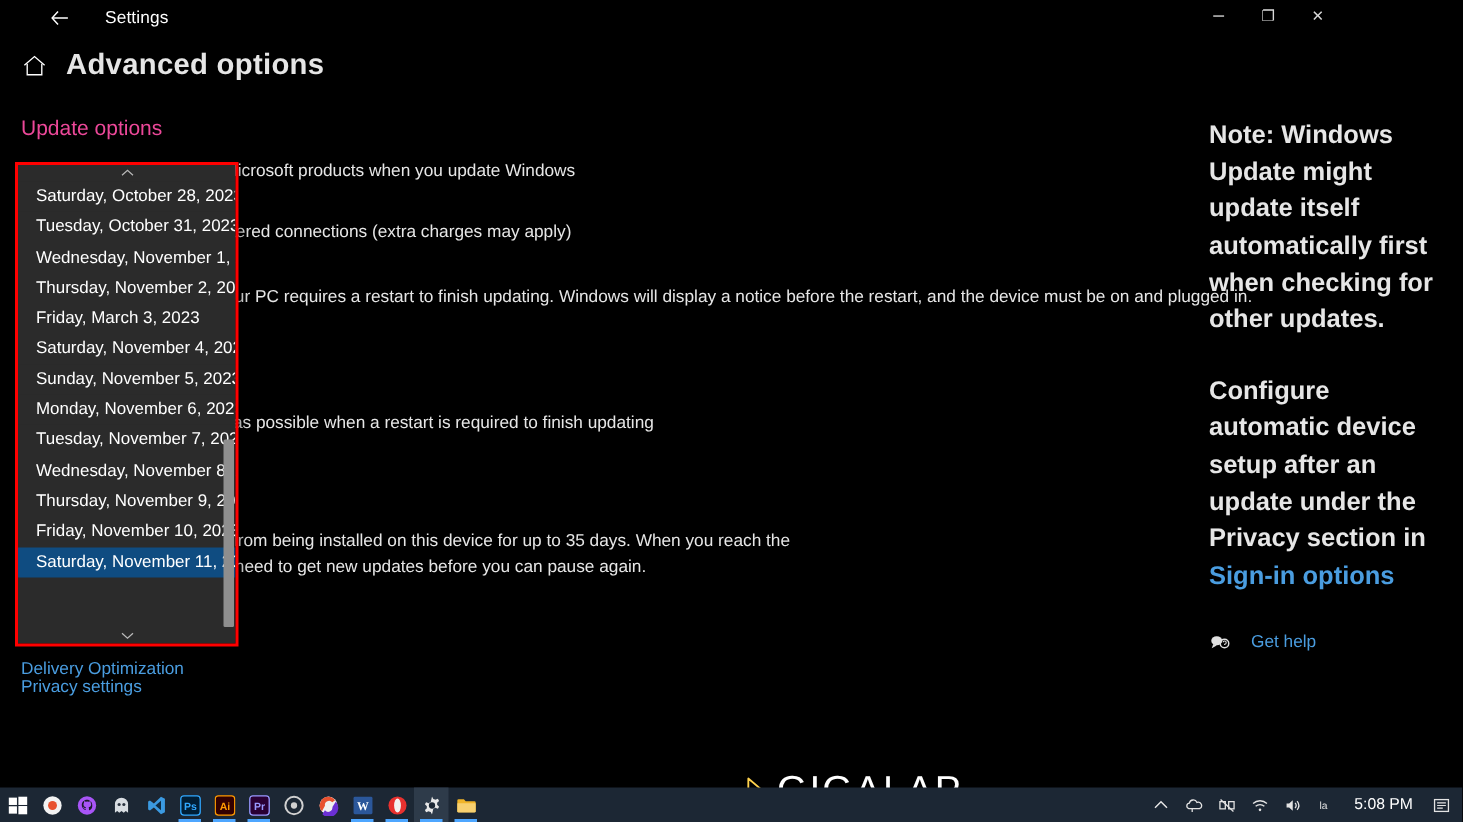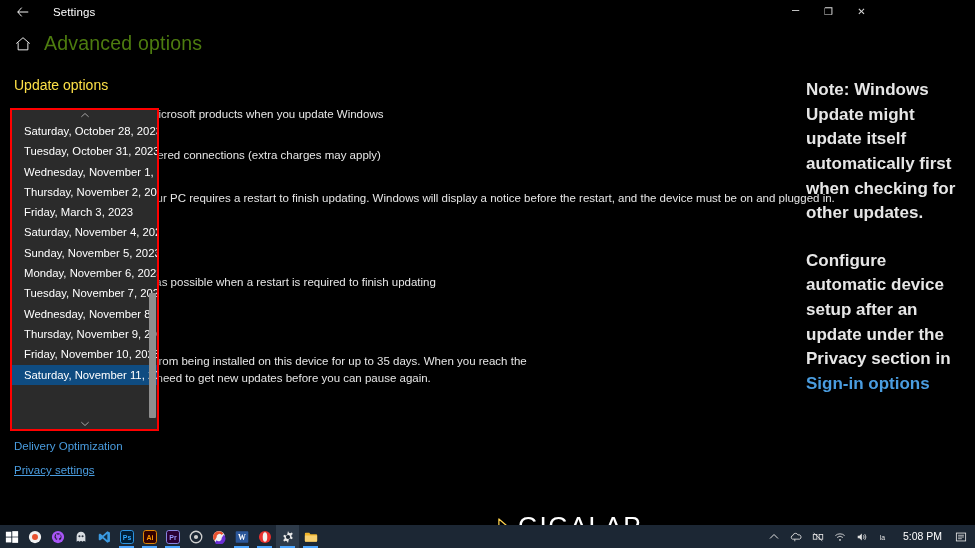--- a/index.html
+++ b/index.html
@@ -6,64 +6,64 @@
   html, body {
     width: 975px; height: 548px;
     background: #000000;
     font-family: "Liberation Sans", sans-serif;
     overflow: hidden;
   }
   .screen { position: relative; width: 975px; height: 548px; background: #000; }
 
   
   .titlebar {
-    position: absolute; top: 0; left: 1px; width: 877px; height: 24px;
+    position: absolute; top: 0; left: 18px; width: 877px; height: 24px;
     background: #000; display: flex; align-items: center;
   }
   .back-btn {
     width: 44px; height: 24px; display: flex; align-items: center; justify-content: center;
     color: #ffffff; font-size: 13px; line-height: 1;
   }
   .tb-title { color: #ffffff; font-size: 11.5px; margin-left: 8px; letter-spacing: .1px; }
   .tb-controls { margin-left: auto; display: flex; height: 24px; }
   .tb-btn {
     width: 33px; height: 24px; display: flex; align-items: center; justify-content: center;
     color: #d8d8d8; font-size: 10px; line-height: 1;
   }
   .tb-btn.min { font-size: 13px; padding-bottom: 5px; }
 
   
   .page-header {
     position: absolute; top: 32px; left: 14px; display: flex; align-items: center; gap: 12px;
   }
   .home-icon { width: 18px; height: 18px; color: #ffffff; display: block; }
-  .page-title { color: #4d7c0f; font-size: 19.5px; font-weight: 400; letter-spacing: .2px; }
+  .page-title { color: #e5e5e5; font-size: 19.5px; font-weight: 700; letter-spacing: .2px; }
 
   .section-title {
     position: absolute; top: 77px; left: 14px;
-    color: #fde047; font-size: 14px; font-weight: 400;
+    color: #ec4899; font-size: 14px; font-weight: 400;
   }
 
   
   .body-text {
     position: absolute; color: #e6e6e6; font-size: 11.5px; line-height: 1.35;
     white-space: nowrap;
   }
   .t1 { top: 107px; left: 14px; }
   .t2 { top: 148px; left: 14px; }
   .t3 { top: 191px; left: 14px; }
   .t4 { top: 275px; left: 14px; }
   .t5 { top: 353px; left: 14px; white-space: normal; width: 530px; line-height: 1.45; }
 
   
   .link {
     position: absolute; color: #4a9de0; font-size: 11.5px; text-decoration: none;
   }
   .l1 { top: 440px; left: 14px; text-align: center; }
-  .l2 { top: 464px; left: 14px; text-decoration: underline; }
+  .l2 { top: 452px; left: 14px; }
 
   
   .right-col { position: absolute; top: 78px; left: 806px; width: 160px; }
   .note {
     color: #e6e6e6; font-size: 17px; line-height: 1.45; font-weight: bold;
   }
   .note.second { margin-top: 23px; }
   .inline-link { color: #4a9de0; text-decoration: none; }
   .gethelp {
     display: flex; align-items: center; gap: 13px; margin-top: 24px;
@@ -182,20 +182,29 @@
   <div class="body-text t3">Show a notification when your PC requires a restart to finish updating. Windows will display a notice before the restart, and the device must be on and plugged in.</div>
   <div class="body-text t4">Restart this device as soon as possible when a restart is required to finish updating</div>
   <div class="body-text t5">Temporarily pause updates from being installed on this device for up to 35 days. When you reach the pause limit, your device will need to get new updates before you can pause again.</div>
 
   <a class="link l1" href="#">Delivery Optimization</a>
   <a class="link l2" href="#">Privacy settings</a>
 
   <div class="right-col">
     <div class="note">Note: Windows Update might update itself automatically first when checking for other updates.</div>
     <div class="note second"><span>Configure automatic device setup after an update under the Privacy section in </span><a class="inline-link" href="#">Sign-in options</a></div>
+    <div class="gethelp">
+      <svg class="gethelp-icon" viewBox="0 0 18 18">
+        <ellipse cx="6.2" cy="7.4" rx="4.4" ry="3.6" fill="currentColor"></ellipse>
+        <path d="M3.4 10 L2.2 13.4 L6.2 11.2 Z" fill="currentColor"></path>
+        <circle cx="12.4" cy="9.6" r="3.4" fill="none" stroke="currentColor" stroke-width="1.2"></circle>
+        <path d="M11.2 8.6 a1.3 1.3 0 1 1 1.3 1.6 v0.6" fill="none" stroke="currentColor" stroke-width="0.9"></path>
+      </svg>
+      <a class="gethelp-label" href="#">Get help</a>
+    </div>
   </div>
 
   <div class="dropdown">
     <div class="dd-scroll-up">
       <svg viewBox="0 0 12 8" width="10" height="7">
         <path d="M1.6 5.6 L6 1.6 L10.4 5.6" fill="none" stroke="currentColor" stroke-width="1"></path>
       </svg>
     </div>
     <div class="dd-list" id="dd-list">
         <div class="dd-item">Saturday, October 28, 2023</div>

